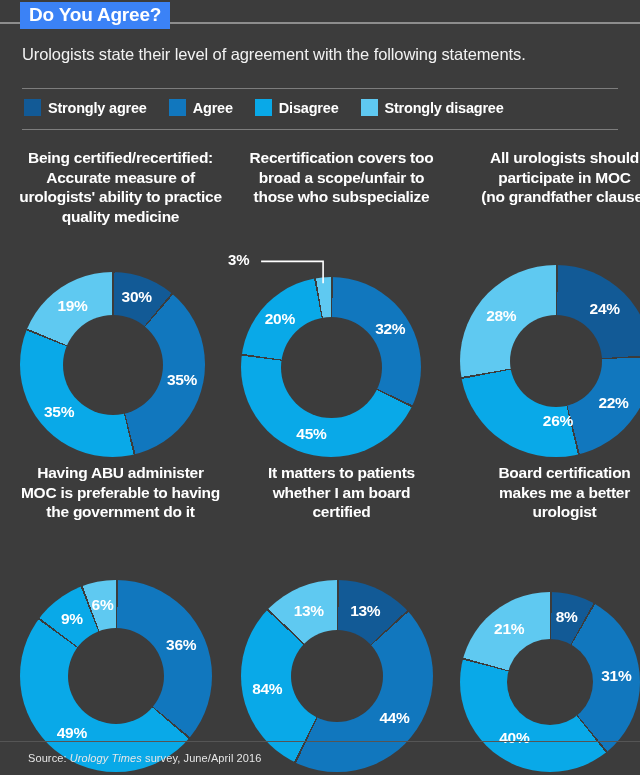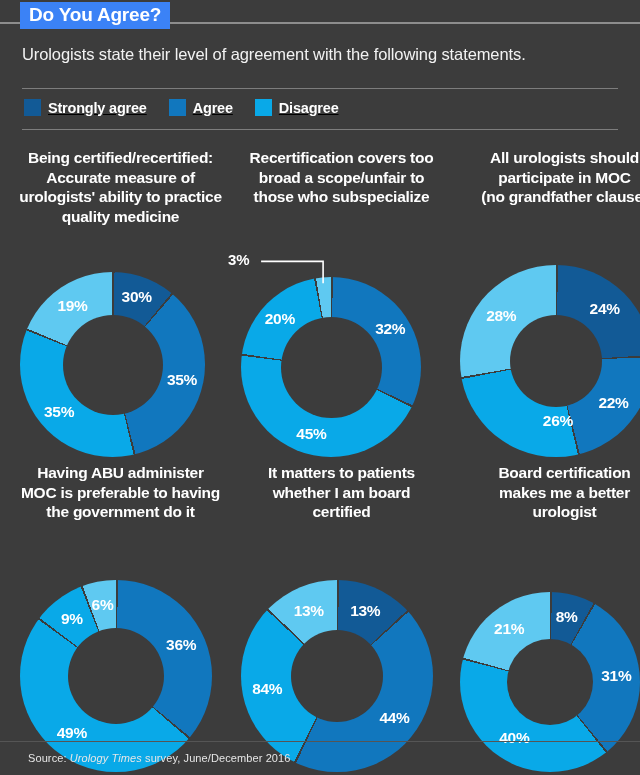--- a/index.html
+++ b/index.html
@@ -26,21 +26,21 @@
     position: absolute; left: 22px; top: 44px; width: 600px;
     color: #f2f2f2; font-size: 16.5px; line-height: 20px;
     letter-spacing: -0.1px;
   }
   .rule { position: absolute; left: 22px; width: 596px; height: 1px; background: #7d7d7d; }
   .rule-a { top: 88px; }
   .rule-b { top: 129px; }
 
   
   .legend { position: absolute; left: 24px; top: 99px; display: flex; align-items: center; }
-  .legend-item { display: flex; align-items: center; margin-right: 22px; text-decoration: underline; }
+  .legend-item { display: flex; align-items: center; margin-right: 22px; }
   .legend-swatch { width: 17px; height: 17px; margin-right: 7px; flex: none; }
   .legend-label {
     color: #ffffff; font-size: 14.5px; font-weight: bold;
     white-space: nowrap; letter-spacing: -0.2px;
   }
 
   
   .grid { position: absolute; left: 0; top: 148px; width: 640px; text-align: center; }
   .row { position: relative; height: 315px; }
   .cell { position: absolute; top: 0; width: 213px; height: 315px; }
@@ -98,20 +98,24 @@
         <span class="legend-swatch" style="background: rgb(18, 90, 150);"></span>
         <span class="legend-label">Strongly agree</span>
       </div>
       <div class="legend-item">
         <span class="legend-swatch" style="background: rgb(17, 119, 190);"></span>
         <span class="legend-label">Agree</span>
       </div>
       <div class="legend-item">
         <span class="legend-swatch" style="background: rgb(9, 169, 232);"></span>
         <span class="legend-label">Disagree</span>
+      </div>
+      <div class="legend-item">
+        <span class="legend-swatch" style="background: rgb(95, 201, 241);"></span>
+        <span class="legend-label">Strongly disagree</span>
       </div>
     </div>
 
   <div class="rule rule-b"></div>
 
   <div class="grid" id="chart-grid">
       <div class="row">
         <div class="cell c0">
           <div class="cell-title">Being certified/recertified:
 Accurate measure of
@@ -201,16 +205,16 @@
             <span class="slice-label" style="left: 54.3139px; top: 146.232px;">40%</span>
             <span class="slice-label" style="left: 49.1804px; top: 37.3757px;">21%</span>
           </div>
         </div>
       </div>
     </div>
 
   <div class="footer-rule"></div>
 
   <div class="source">
-    <span>Source: </span><em>Urology Times</em><span> survey, June/December 2016</span>
+    <span>Source: </span><em>Urology Times</em><span> survey, June/April 2016</span>
   </div>
 
 </div>
 
 </body></html>

